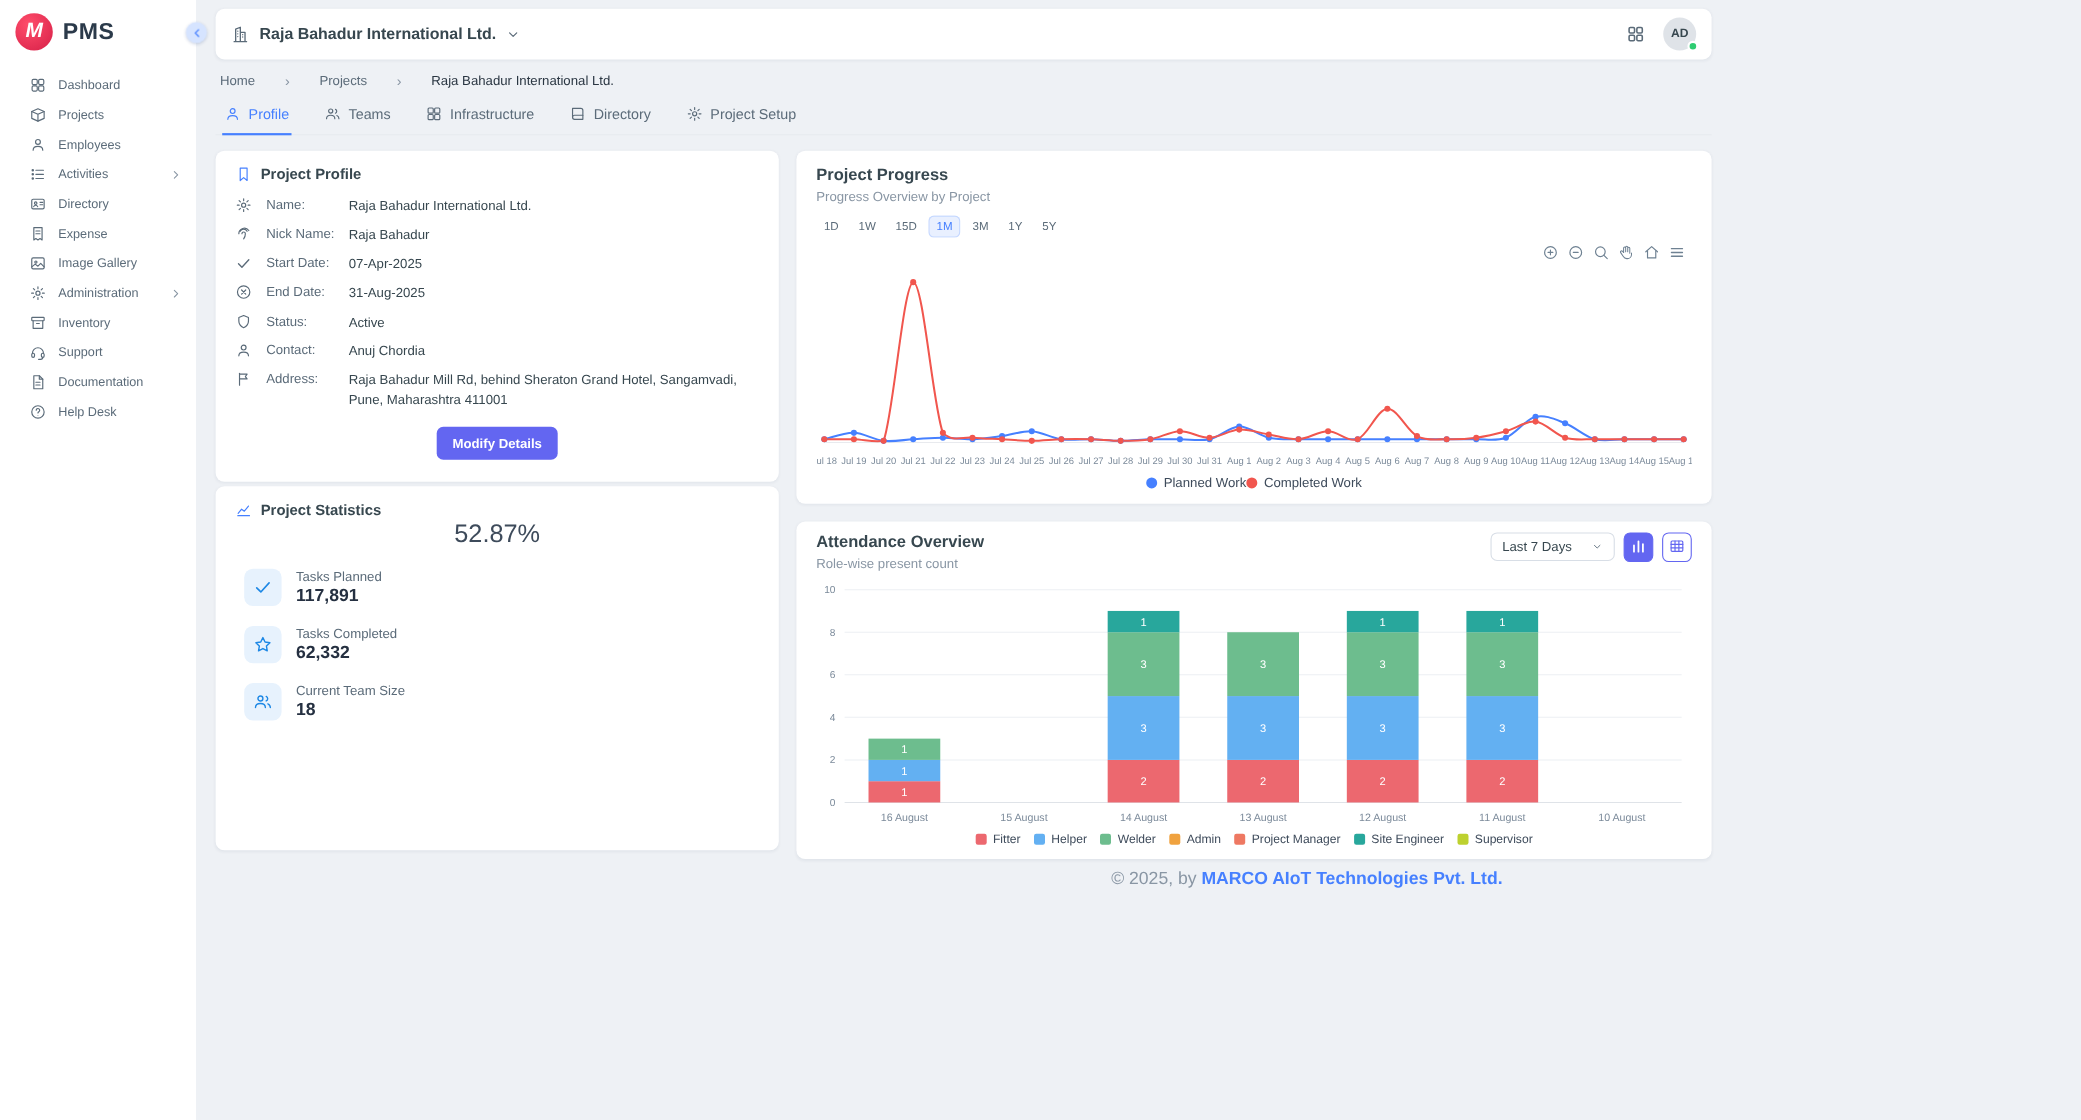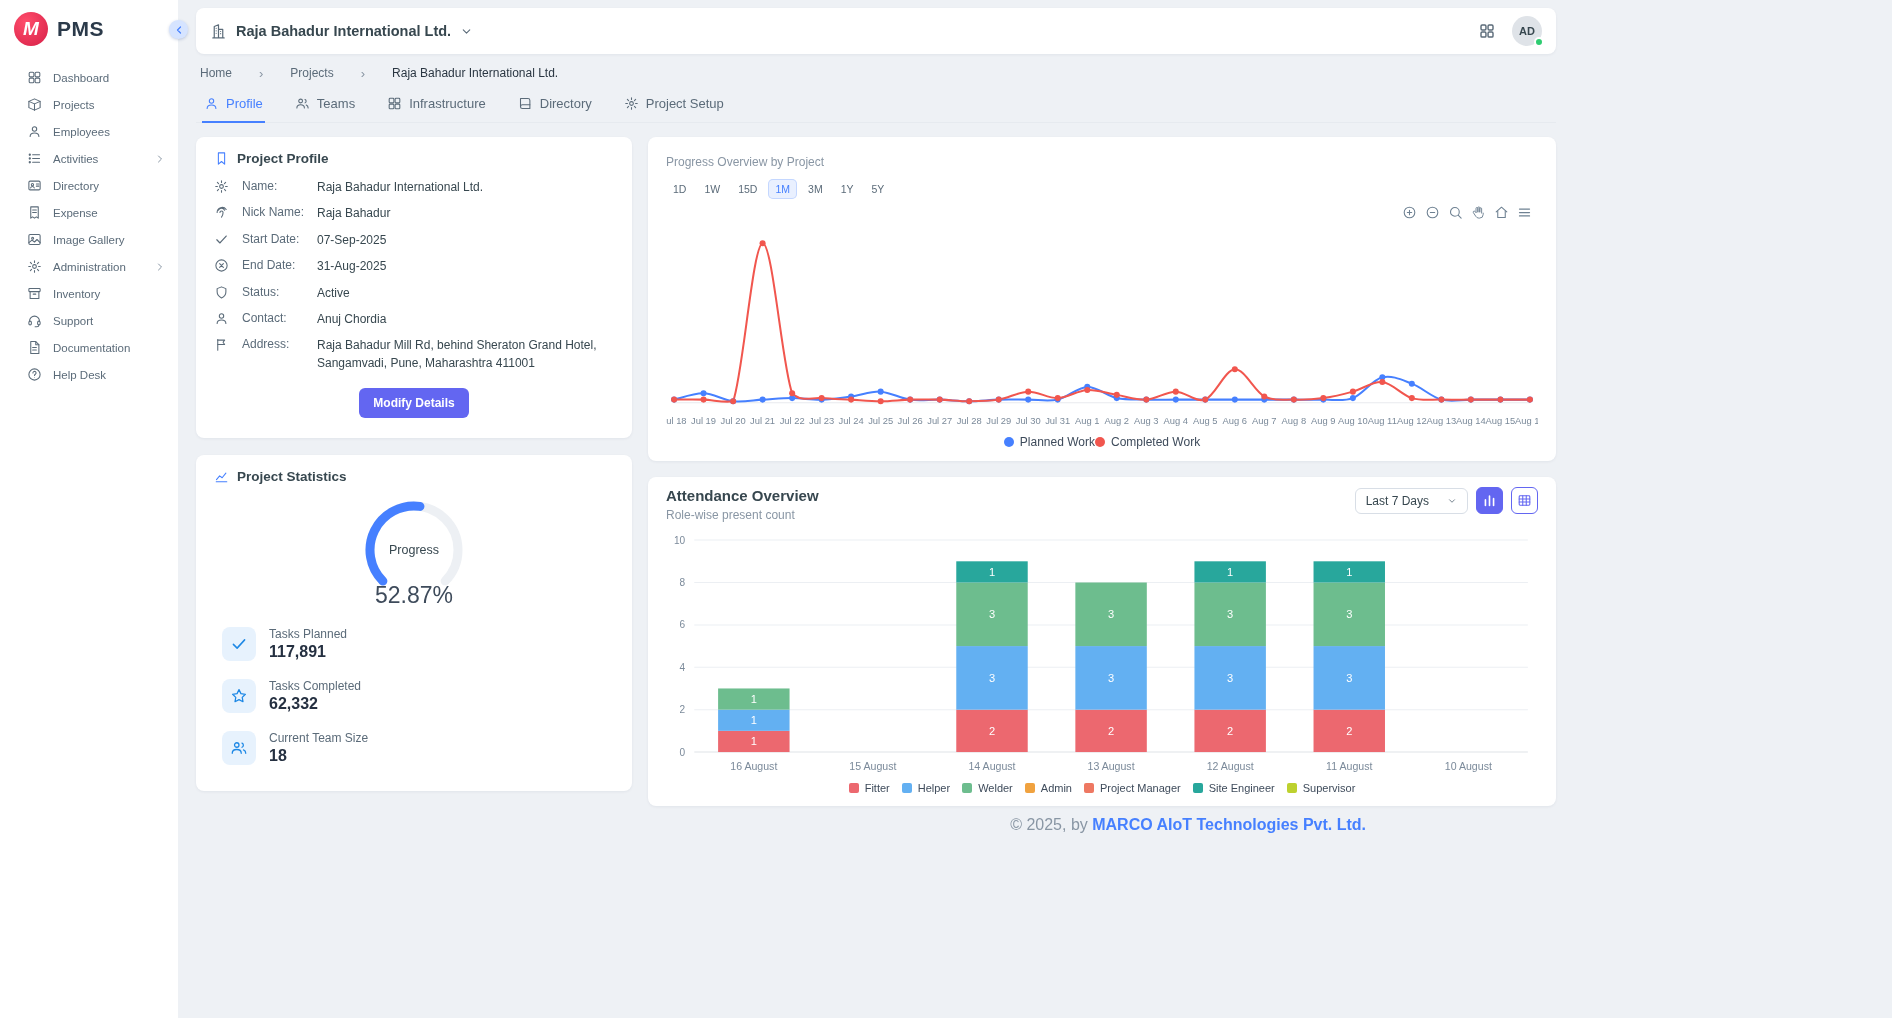--- a/index.html
+++ b/index.html
@@ -50,21 +50,21 @@
   .bc-item.last{color:#2a3642;cursor:default;}
   .bc-sep{color:#8996a4;font-size:13px;line-height:1;}
 
   .tabs{display:flex;gap:28px;border-bottom:1px solid #e6eaef;padding:0 6px;margin-bottom:14px;}
   .tab{display:flex;align-items:center;gap:7px;font-size:13px;color:#5b6b79;padding:7px 2px 10px;cursor:pointer;
     border-bottom:2px solid transparent;margin-bottom:-1px;}
   .tab .ic{width:15px;height:15px;}
   .tab.active{color:#4680ff;border-bottom-color:#4680ff;}
 
   .columns{display:flex;gap:16px;align-items:flex-start;}
-  .col-left{width:436px;flex:none;display:flex;flex-direction:column;gap:17px;}
+  .col-left{width:512px;flex:none;display:flex;flex-direction:column;gap:4px;}
   .col-right{flex:1;display:flex;flex-direction:column;gap:16px;min-width:0;}
 
   
   .profile-card{padding:14px 18px 18px;}
   .card-title{display:flex;align-items:center;gap:8px;font-size:13.5px;font-weight:700;color:#37474f;margin-bottom:13px;}
   .card-title .ic{width:15px;height:15px;color:#4680ff;}
   .field-row{display:flex;gap:13px;font-size:12px;margin-bottom:9px;align-items:flex-start;}
   .field-row .ic{width:15px;height:15px;color:#5b6b79;margin-top:0;}
   .f-label{width:62px;flex:none;color:#5b6b79;}
   .f-value{color:#37474f;flex:1;line-height:1.45;}
@@ -396,21 +396,21 @@
     <span class="f-label">Nick Name:</span>
     <span class="f-value">Raja Bahadur</span>
   </div>
   <div class="field-row">
     <span class="ic ">
                 <svg viewBox="0 0 24 24" fill="none" stroke="currentColor" stroke-width="2" stroke-linecap="round" stroke-linejoin="round">
                   <path d="M4.5 12.5l5 5 10-11"></path>
                 </svg>
               </span>
     <span class="f-label">Start Date:</span>
-    <span class="f-value">07-Sep-2025</span>
+    <span class="f-value">07-Apr-2025</span>
   </div>
   <div class="field-row">
     <span class="ic ">
                 <svg viewBox="0 0 24 24" fill="none" stroke="currentColor" stroke-width="1.7" stroke-linecap="round" stroke-linejoin="round">
                   <circle cx="12" cy="12" r="9"></circle>
                   <path d="M9 9l6 6M15 9l-6 6"></path>
                 </svg>
               </span>
     <span class="f-label">End Date:</span>
     <span class="f-value">31-Aug-2025</span>
@@ -451,27 +451,20 @@
       <section class="card stats-card">
         <div class="card-title">
           <span class="ic">
               <svg viewBox="0 0 24 24" fill="none" stroke="currentColor" stroke-width="1.7" stroke-linecap="round" stroke-linejoin="round">
                 <path d="M3.5 20.5h17"></path>
                 <path d="M4 17l5-6 4 3 6-7.5"></path>
               </svg>
             </span>
           <span>Project Statistics</span>
         </div>
-        <div class="gauge-wrap">
-            <svg viewBox="0 0 160 96" width="160">
-      <path d="M48.89 83.11A44 44 0 1 1 111.11 83.11" stroke="#edf0f4" stroke-width="9" fill="none" stroke-linecap="round"></path>
-      <path d="M48.89 83.11A44 44 0 0 1 85.93 8.40" stroke="#4680ff" stroke-width="9" fill="none" stroke-linecap="round"></path>
-      <text x="80" y="56" text-anchor="middle" font-size="12.5" fill="#37474f">Progress</text>
-    </svg>
-          </div>
         <div class="gauge-value">52.87%</div>
         <div>
     <div class="stat-row">
       <span class="stat-ic">
                 <svg viewBox="0 0 24 24" fill="none" stroke="currentColor" stroke-width="2" stroke-linecap="round" stroke-linejoin="round">
                   <path d="M4.5 12.5l5 5 10-11"></path>
                 </svg>
               </span>
       <div>
         <div class="stat-label">Tasks Planned</div>
@@ -502,20 +495,21 @@
         <div class="stat-value">18</div>
       </div>
     </div>
           </div>
       </section>
 
     </div>
     <div class="col-right">
 
       <section class="card progress-card">
+        <div class="pp-title">Project Progress</div>
         <div class="pp-sub">Progress Overview by Project</div>
         <div class="ranges">
   <button class="range-btn ">1D</button>
   <button class="range-btn ">1W</button>
   <button class="range-btn ">15D</button>
   <button class="range-btn active">1M</button>
   <button class="range-btn ">3M</button>
   <button class="range-btn ">1Y</button>
   <button class="range-btn ">5Y</button>
           </div>

